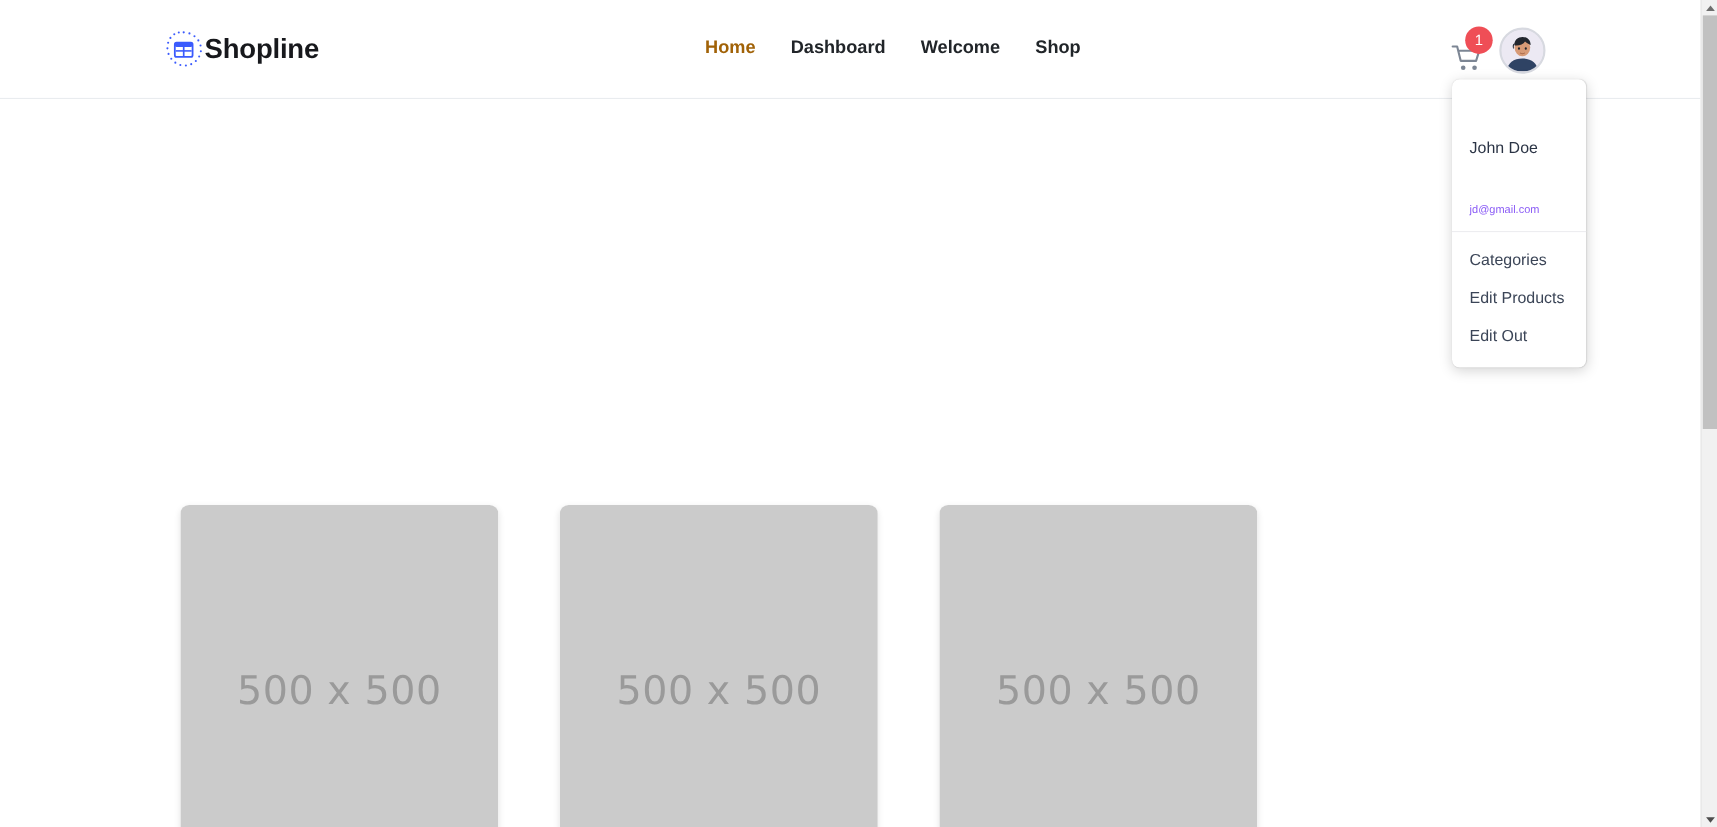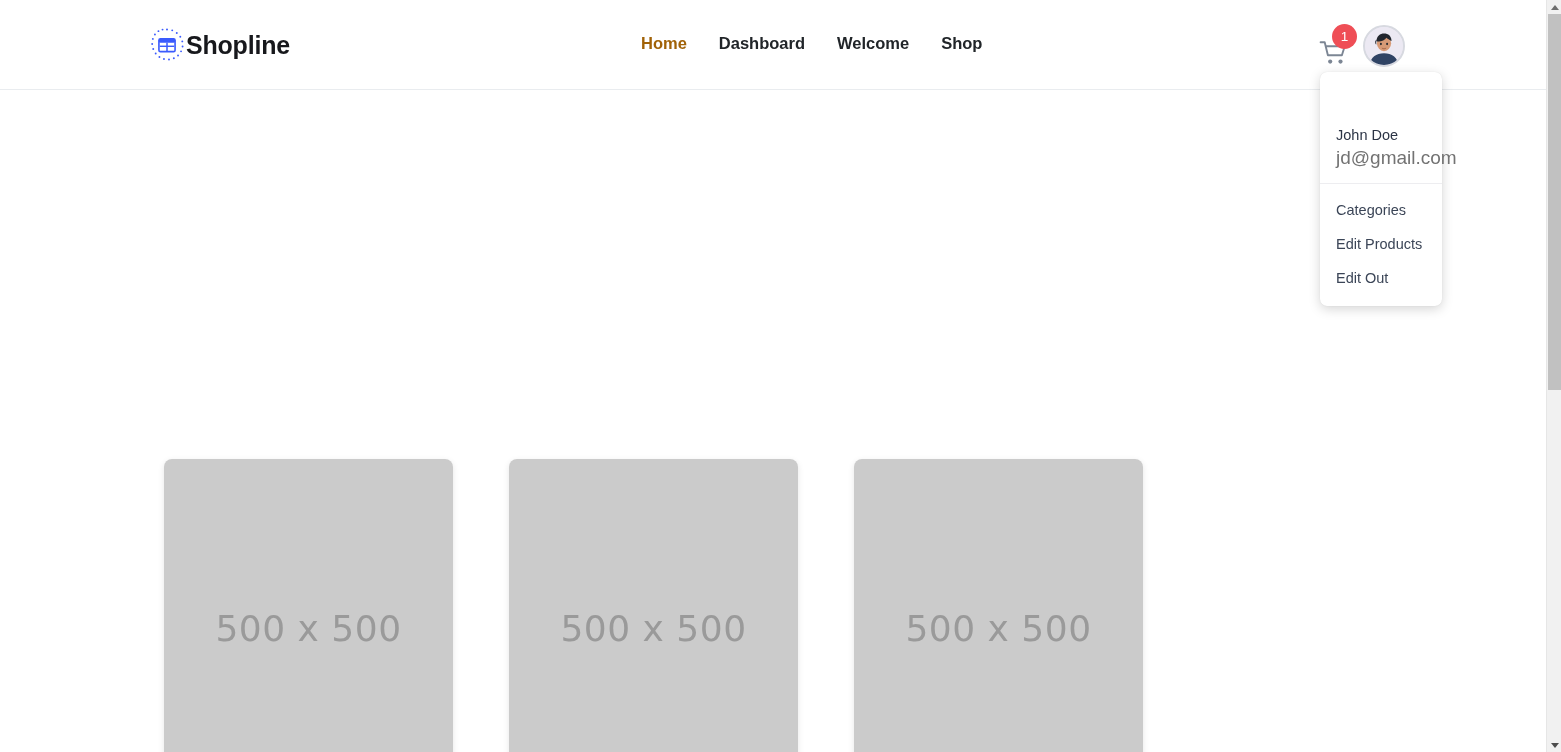--- a/index.html
+++ b/index.html
@@ -125,24 +125,25 @@
     padding: 2px 16px 11px 16px;
   }
   .user-name {
     font-size: 14.5px;
     color: #2b3445;
     line-height: 1.4;
     white-space: nowrap;
     margin-top: 41px;
   }
   .user-email {
-    font-size: 19px;
-    color: #737373;
+    font-size: 10px;
+    color: #8b5cf6;
     line-height: 1.4;
     white-space: nowrap;
+    margin-top: 40px;
   }
   .menu-divider {
     height: 1px;
     background: #ededf0;
     margin: 0 0 9px 0;
   }
   .menu-item {
     display: block;
     font-size: 14.5px;
     color: #3b4557;

